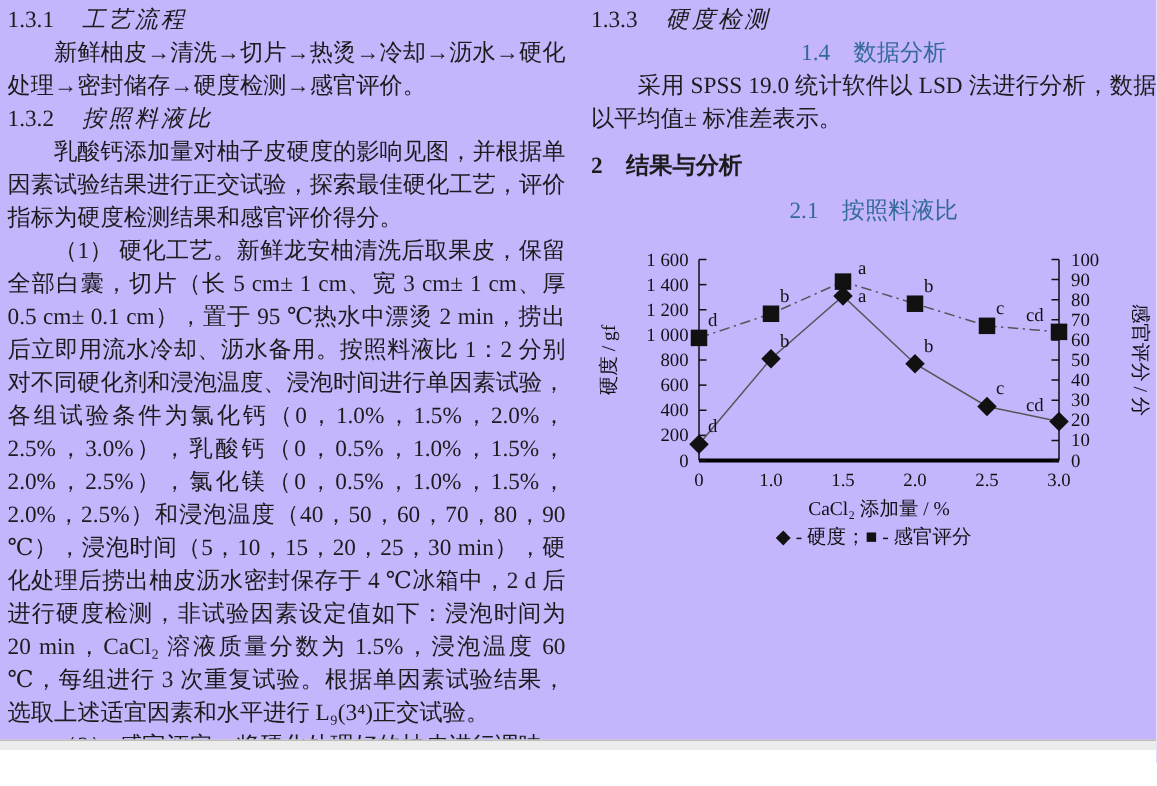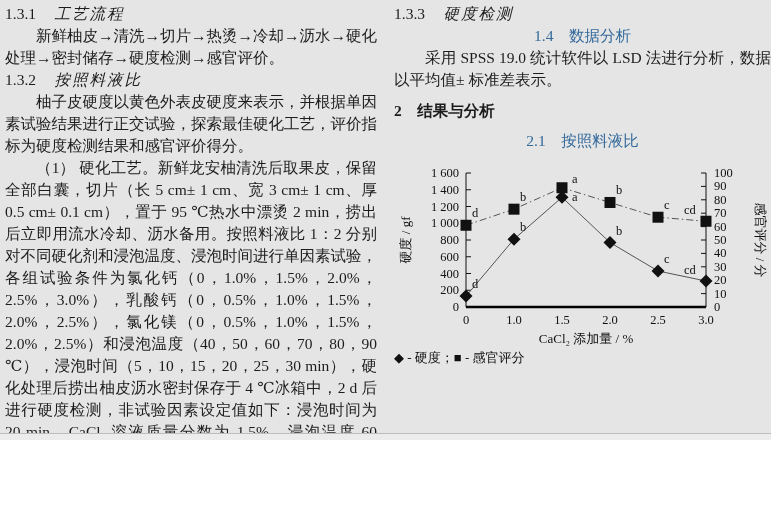--- a/index.html
+++ b/index.html
@@ -1,55 +1,55 @@
 <!DOCTYPE html>
 <html><head>
 <meta charset="utf-8">
 <style>
   html,body{margin:0;padding:0;background:#fff;}
   .page{
-    position:relative;width:771px;height:440px;background:#e5e5e5;overflow:hidden;
+    position:relative;width:771px;height:500px;background:#c4b5fd;overflow:hidden;
     font-family:"Liberation Serif","DejaVu Serif",serif;color:#1c1c1c;
   }
   .col{position:absolute;top:3px;}
   .col-left{left:5px;width:372px;}
   .col-right{left:394px;width:377px;}
   p.body{margin:0;font-size:15.5px;line-height:22px;text-align:justify;text-justify:inter-ideograph;}
   p.indent{text-indent:2em;}
   .h-kai{font-size:15.5px;line-height:22px;}
   .h-kai .hnum{margin-right:1.2em;}
   .h-kai .htitle{font-style:italic;letter-spacing:2px;}
   .h-blue{font-size:15.5px;line-height:22px;color:#33699b;text-align:center;}
   .h-blue .hnum{margin-right:1em;}
   .h-bold{font-size:15.5px;line-height:22px;font-weight:bold;
     font-family:Liberation Serif, serif;margin:9px 0 8px 0;}
   .h-bold .hnum{margin-right:1em;}
   mark.hl{background:#ffff00;color:#9c0a00;padding:1px 0;}
   .chart-block{margin-top:9px;}
   .chart-block svg{display:block;font-family:"Liberation Serif","DejaVu Serif",serif;}
-  .chart-legend{font-size:13px;text-align:left;margin-top:-2px;color:#111;}
+  .chart-legend{font-size:13px;text-align:center;margin-top:-2px;color:#111;}
   .bottom-bar{
     position:absolute;left:0;bottom:0;width:771px;height:6px;
     background:#ececec;border-top:1px solid #bdbdbd;
   }
 </style>
 </head>
 <body>
 
 <div class="page">
 
   <div class="col col-left">
     <div class="h-kai">
       <span class="hnum">1.3.1</span><span class="htitle">工艺流程</span>
     </div>
     <p class="body indent">新鲜柚皮→清洗→切片→热烫→冷却→沥水→硬化处理→密封储存→硬度检测→感官评价。</p>
     <div class="h-kai">
       <span class="hnum">1.3.2</span><span class="htitle">按照料液比</span>
     </div>
-    <p class="body indent">柚子皮硬度以黄色外表皮硬度来表示，并根据单因素试验结果进行正交试验，探索最佳硬化工艺，评价指标为硬度检测结果和感官评价得分。</p>
+    <p class="body indent">乳酸钙添加量对柚子皮硬度的影响见图，并根据单因素试验结果进行正交试验，探索最佳硬化工艺，评价指标为硬度检测结果和感官评价得分。</p>
     <p class="body indent">（1） 硬化工艺。新鲜龙安柚清洗后取果皮，保留全部白囊，切片（长 5 cm± 1 cm、宽 3 cm± 1 cm、厚 0.5 cm± 0.1 cm），置于 95 ℃热水中漂烫 2 min，捞出后立即用流水冷却、沥水备用。按照料液比 1：2 分别对不同硬化剂和浸泡温度、浸泡时间进行单因素试验，各组试验条件为氯化钙（0，1.0%，1.5%，2.0%，2.5%，3.0%），乳酸钙（0，0.5%，1.0%，1.5%，2.0%，2.5%），氯化镁（0，0.5%，1.0%，1.5%，2.0%，2.5%）和浸泡温度（40，50，60，70，80，90 ℃），浸泡时间（5，10，15，20，25，30 min），硬化处理后捞出柚皮沥水密封保存于 4 ℃冰箱中，2 d 后进行硬度检测，非试验因素设定值如下：浸泡时间为 20 min，CaCl₂ 溶液质量分数为 1.5%，浸泡温度 60 ℃，每组进行 3 次重复试验。根据单因素试验结果，选取上述适宜因素和水平进行 L₉(3⁴)正交试验。</p>
     <p class="body indent">（2） 感官评定。将硬化处理好的柚皮进行调味，参考川式凉拌菜调味方法，以姜蒜汁、食盐、鸡精</p>
   </div>
 
   <div class="col col-right">
     <div class="h-kai">
       <span class="hnum">1.3.3</span><span class="htitle">硬度检测</span>
     </div>
     <div class="h-blue">
       <span class="hnum">1.4</span><span>数据分析</span>

